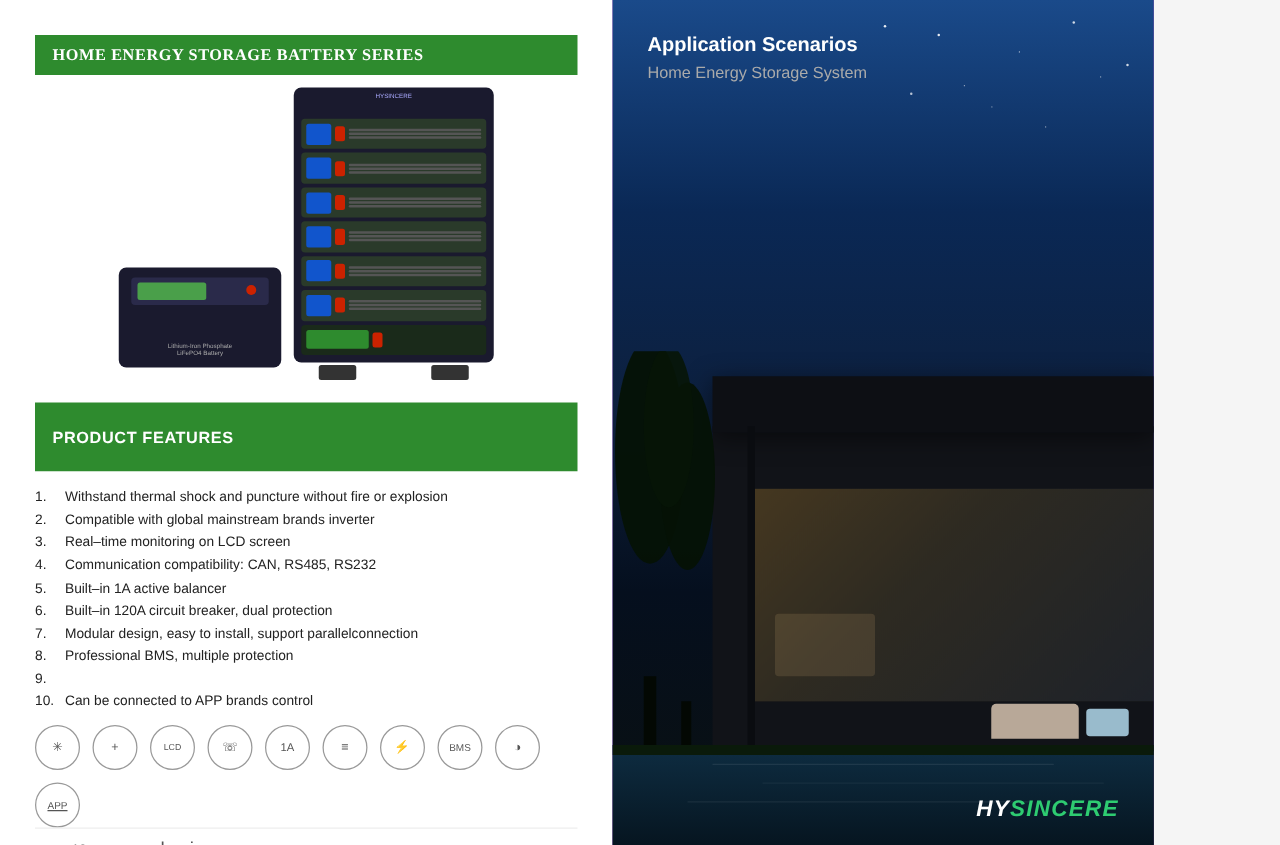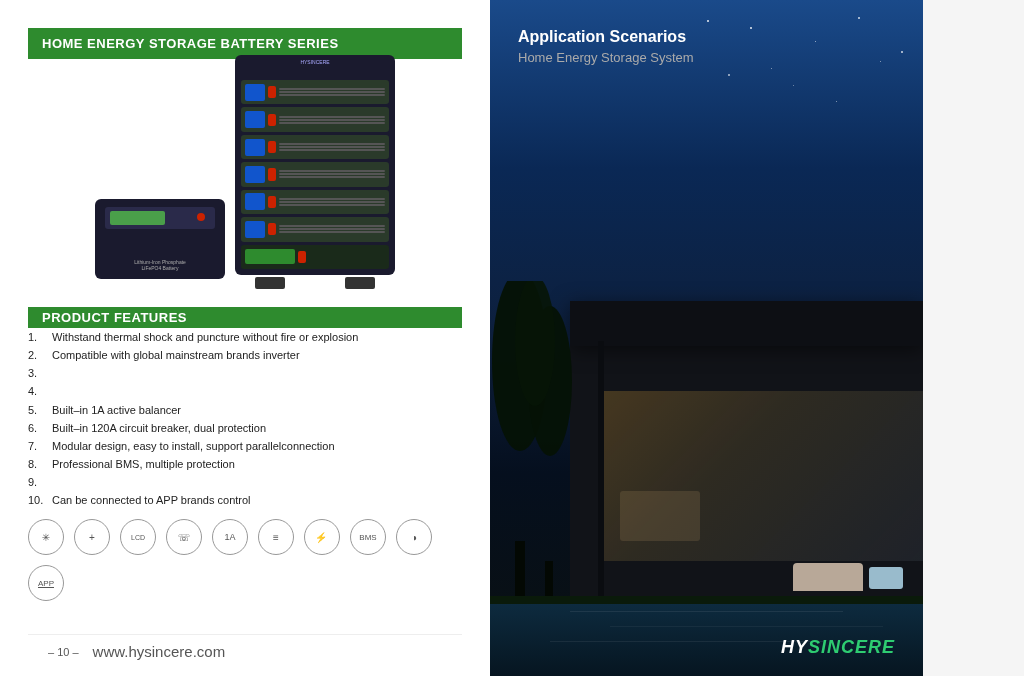--- a/index.html
+++ b/index.html
@@ -24,20 +24,22 @@
     }
 
     .title-banner {
       background: #2e8b2e;
       color: #fff;
       font-weight: 700;
       font-size: 13px;
       letter-spacing: 0.5px;
       padding: 8px 14px;
       display: inline-block;
+      margin-bottom: 14px;
+      font-family: Liberation Serif, serif;
     }
 
     .product-images {
       display: flex;
       justify-content: center;
       align-items: flex-end;
       gap: 10px;
       height: 230px;
       margin-bottom: 14px;
     }
@@ -159,23 +161,23 @@
       background: #333;
       border-radius: 2px;
     }
 
     .features-banner {
       background: #2e8b2e;
       color: #fff;
       font-weight: 700;
       font-size: 13px;
       letter-spacing: 0.5px;
-      padding: 3px 14px;
+      padding: 20px 14px;
       display: inline-block;
-      margin-bottom: 0;
+      margin-bottom: 12px;
       margin-top: 4px;
     }
 
     .features-list {
       list-style: none;
       font-size: 11px;
       color: #222;
       line-height: 1.65;
     }
     .features-list li {
@@ -382,23 +384,25 @@
     <li>
         <span class="num">1.</span>
         <span>Withstand thermal shock and puncture without fire or explosion</span>
       </li>
     <li>
         <span class="num">2.</span>
         <span>Compatible with global mainstream brands inverter</span>
       </li>
     <li>
         <span class="num">3.</span>
+        <span>Real–time monitoring on LCD screen</span>
       </li>
     <li>
         <span class="num">4.</span>
+        <span>Communication compatibility: CAN, RS485, RS232</span>
       </li>
     <li>
         <span class="num">5.</span>
         <span>Built–in 1A active balancer</span>
       </li>
     <li>
         <span class="num">6.</span>
         <span>Built–in 120A circuit breaker, dual protection</span>
       </li>
     <li>

